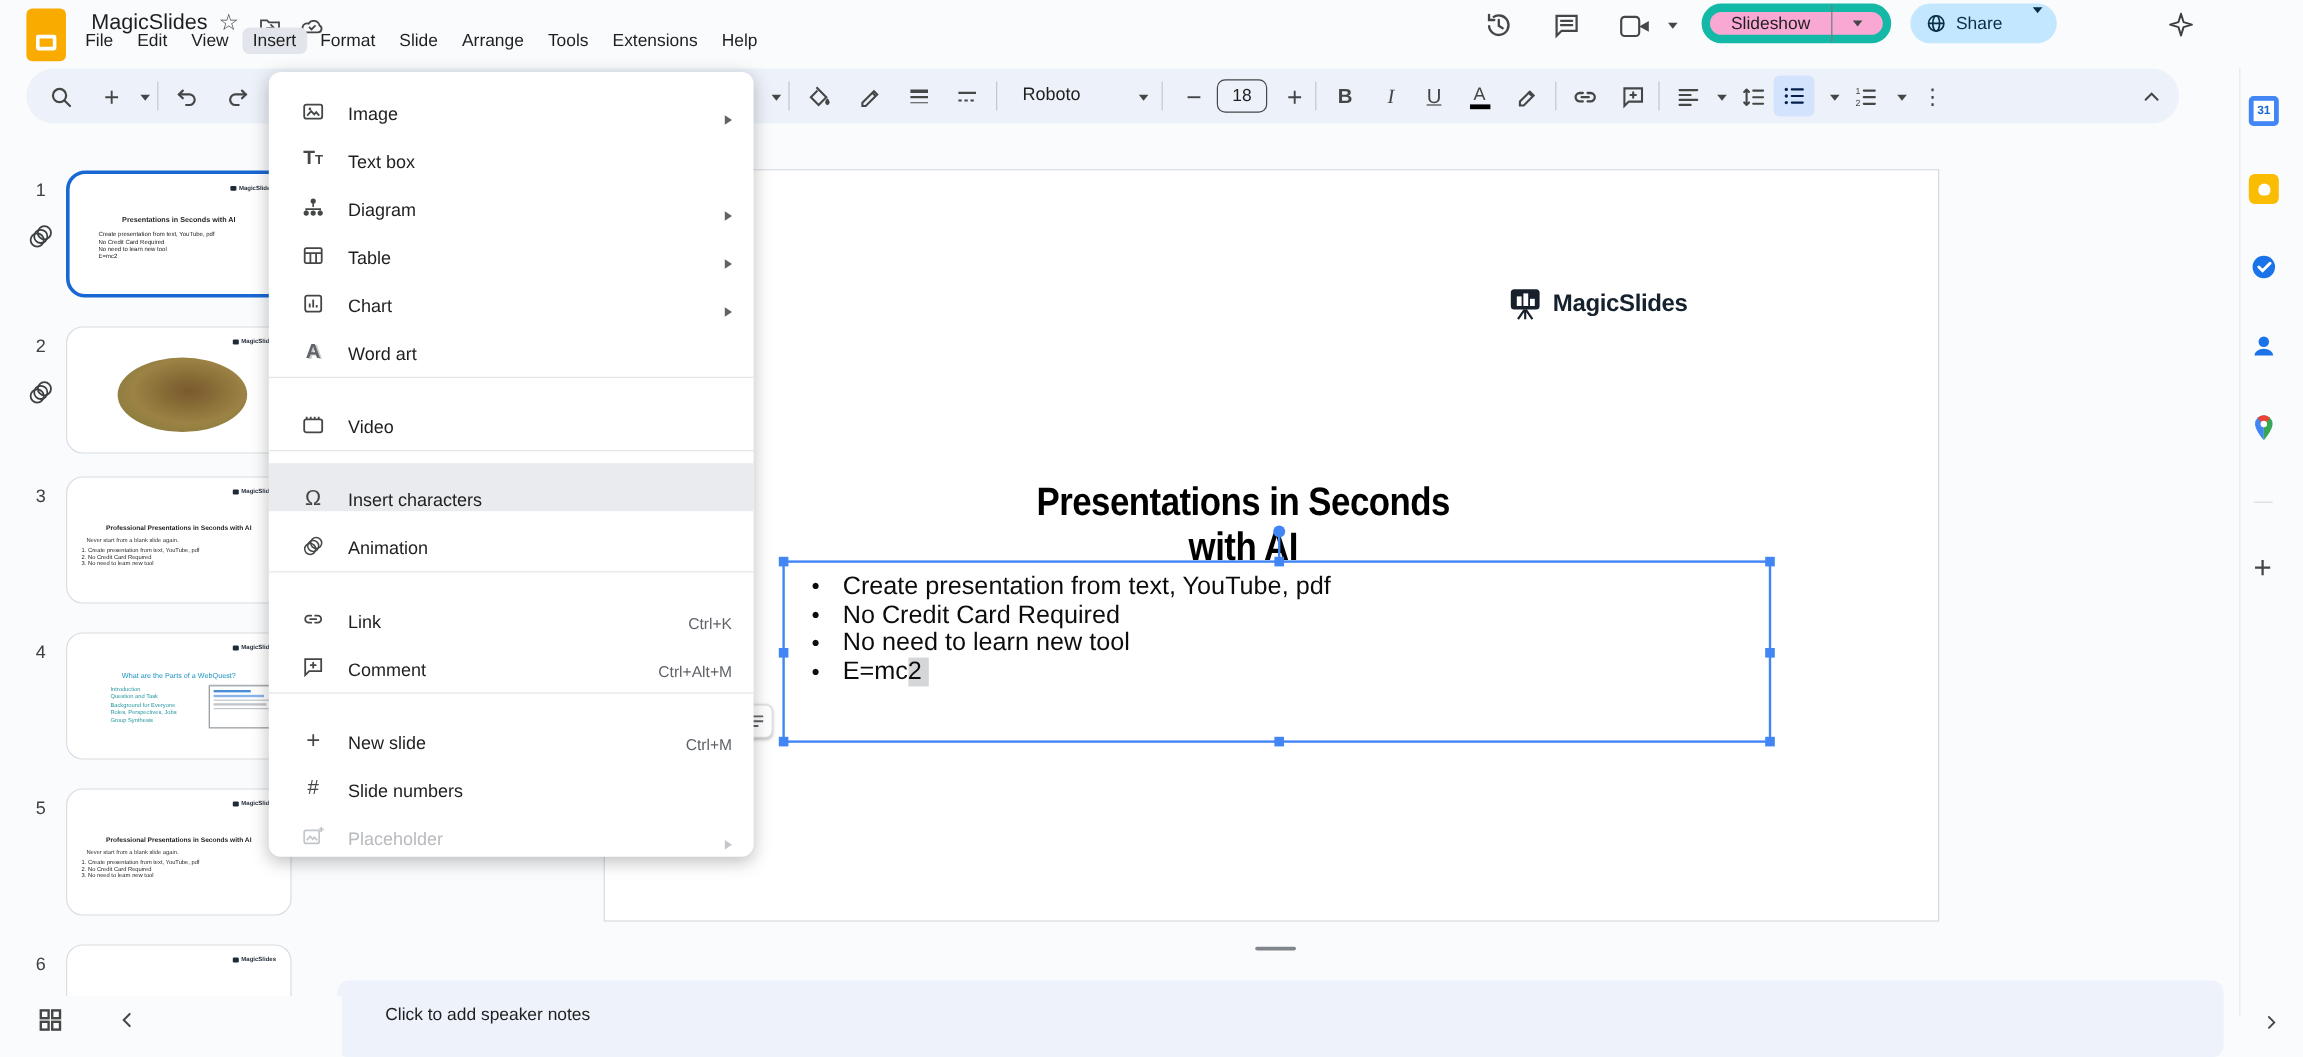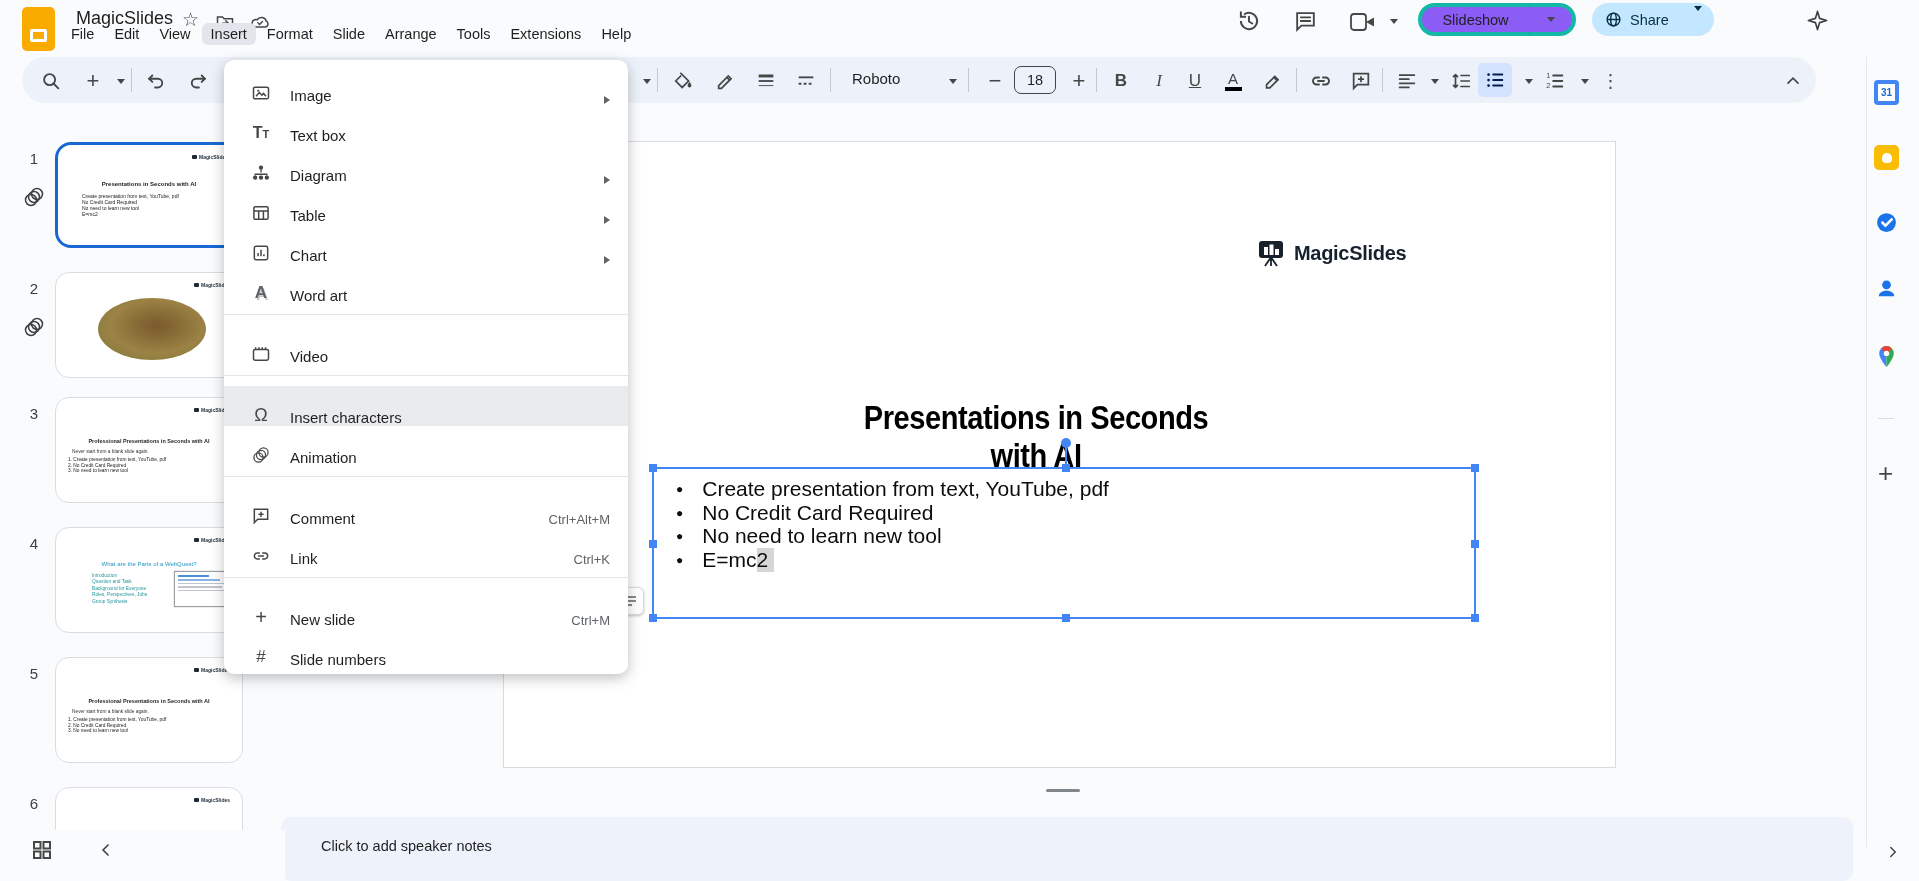--- a/index.html
+++ b/index.html
@@ -96,21 +96,21 @@
     </svg>
 </div>
 <div class="abs" style="left:1349px;top:11px;color:#444746">
   <svg width="28" height="22" viewBox="0 0 28 22" fill="none" stroke="currentColor" stroke-width="1.8">
       <rect x="2" y="3" width="15" height="16" rx="3"></rect>
       <path d="M17 11l8-4.5v9L17 11z" fill="currentColor" stroke="none"></path>
     </svg>
 </div>
 <div class="abs caret" style="left:1390px;top:19px"></div>
 
-<div class="abs pill" style="left:1418px;top:3px;width:158px;border:4px solid #14b8a6;background:#8b5cf6">
+<div class="abs pill" style="left:1418px;top:3px;width:158px;border:7px solid #14b8a6;background:#f9a8d4">
   <span style="flex:1;text-align:center;font-size:14.5px;color:#1f1f1f">Slideshow</span>
   <span style="width:1px;height:31px;background:#767b80"></span>
   <span style="width:42px;display:flex;justify-content:center">
       <span class="caret"></span>
     </span>
 </div>
 <div class="abs pill" style="left:1592px;top:3px;width:122px;background:#c2e7ff">
   <span style="margin-left:13px;color:#062e47">
     <svg width="17" height="17" viewBox="0 0 24 24" fill="none" stroke="currentColor" stroke-width="2">
         <circle cx="12" cy="12" r="9"></circle>
@@ -560,40 +560,51 @@
           <circle cx="9" cy="15" r="5.5"></circle>
           <circle cx="12" cy="12" r="5.5"></circle>
           <circle cx="15" cy="9" r="5.5"></circle>
         </svg>
       </span>
     <span class="m-lab">Animation</span>
   </div>
   <div class="m-sep"></div>
   <div class="m-row">
     <span class="m-ic">
+        <svg width="20" height="20" viewBox="0 0 24 24" fill="none" stroke="currentColor" stroke-width="1.8" stroke-linecap="round">
+          <path d="M10 8.5H7.5a3.5 3.5 0 000 7H10M14 8.5h2.5a3.5 3.5 0 010 7H14M9 12h6"></path>
+        </svg>
+      </span>
+    <span class="m-lab">Link</span>
+    <span class="m-sc">Ctrl+K</span>
+  </div>
+  <div class="m-row">
+    <span class="m-ic">
         <svg width="20" height="20" viewBox="0 0 24 24" fill="none" stroke="currentColor" stroke-width="1.8">
           <path d="M4 4h16v12H8l-4 4z"></path>
           <path d="M12 7.5v5M9.5 10h5" stroke-linecap="round"></path>
         </svg>
       </span>
     <span class="m-lab">Comment</span>
     <span class="m-sc">Ctrl+Alt+M</span>
   </div>
-  <div class="m-row">
-    <span class="m-ic">
-        <svg width="20" height="20" viewBox="0 0 24 24" fill="none" stroke="currentColor" stroke-width="1.8" stroke-linecap="round">
-          <path d="M10 8.5H7.5a3.5 3.5 0 000 7H10M14 8.5h2.5a3.5 3.5 0 010 7H14M9 12h6"></path>
-        </svg>
-      </span>
-    <span class="m-lab">Link</span>
-    <span class="m-sc">Ctrl+K</span>
-  </div>
   <div class="m-sep"></div>
   <div class="m-row">
     <span class="m-ic" style="font-size:20px;font-weight:400">+</span>
     <span class="m-lab">New slide</span>
     <span class="m-sc">Ctrl+M</span>
   </div>
   <div class="m-row">
     <span class="m-ic" style="font-size:17px">#</span>
     <span class="m-lab">Slide numbers</span>
   </div>
+  <div class="m-row dis">
+    <span class="m-ic">
+        <svg width="20" height="20" viewBox="0 0 24 24" fill="none" stroke="currentColor" stroke-width="1.7">
+          <rect x="3" y="6" width="15" height="13" rx="2"></rect>
+          <path d="M5.5 16l3.5-4 2.5 2.8 1.8-2 2.7 3.2"></path>
+          <path d="M20 2.5v5M17.5 5h5"></path>
+        </svg>
+      </span>
+    <span class="m-lab">Placeholder</span>
+      <span class="m-arr"></span>
+  </div>
 </div>
 
 </body></html>

